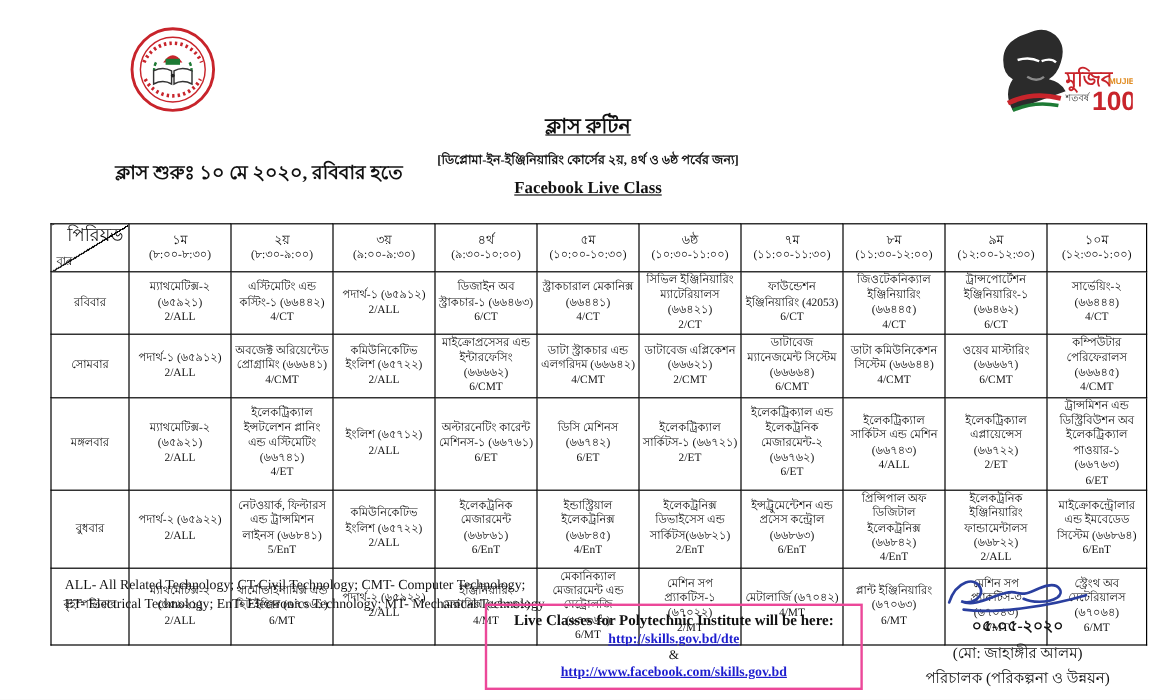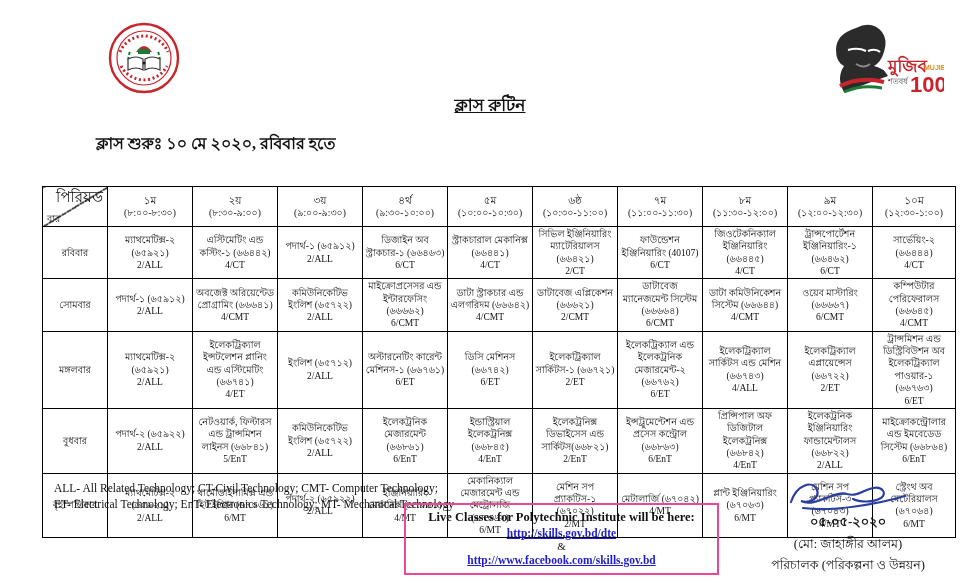--- a/index.html
+++ b/index.html
@@ -100,20 +100,22 @@
       <text x="98" y="50" font-size="7" font-weight="bold" fill="#e08a1e" font-family="Liberation Sans, sans-serif">MUJIB</text>
       <text x="62" y="64" font-size="8" fill="#444" font-family="Liberation Serif, serif">শতবর্ষ</text>
       <text x="84" y="72" font-size="22" font-weight="bold" fill="#c8242b" font-family="Liberation Sans, sans-serif">100</text>
     </svg>
   </div>
 
 
   <div class="start-note">ক্লাস শুরুঃ ১০ মে ২০২০, রবিবার হতে</div>
   <div class="title-center">
     <div class="main-title">ক্লাস রুটিন</div>
+    <div class="scope-line">[ডিপ্লোমা-ইন-ইঞ্জিনিয়ারিং কোর্সের ২য়, ৪র্থ ও ৬ষ্ঠ পর্বের জন্য]</div>
+    <div class="fb-line">Facebook Live Class</div>
   </div>
 
   <table class="routine">
     <colgroup>
       <col style="width:65px">
       <col style="width:85px">
         <col style="width:85px">
         <col style="width:85px">
         <col style="width:85px">
         <col style="width:85px">
@@ -147,21 +149,21 @@
       <td>এস্টিমেটিং এন্ড কস্টিং-১ (৬৬৪৪২)
 4/CT</td>
       <td>পদার্থ-১ (৬৫৯১২)
 2/ALL</td>
       <td>ডিজাইন অব স্ট্রাকচার-১ (৬৬৪৬৩)
 6/CT</td>
       <td>স্ট্রাকচারাল মেকানিক্স (৬৬৪৪১)
 4/CT</td>
       <td>সিভিল ইঞ্জিনিয়ারিং ম্যাটেরিয়ালস (৬৬৪২১)
 2/CT</td>
-      <td>ফাউন্ডেশন ইঞ্জিনিয়ারিং (40107)
+      <td>ফাউন্ডেশন ইঞ্জিনিয়ারিং (42053)
 6/CT</td>
       <td>জিওটেকনিক্যাল ইঞ্জিনিয়ারিং (৬৬৪৪৫)
 4/CT</td>
       <td>ট্রান্সপোর্টেশন ইঞ্জিনিয়ারিং-১ (৬৬৪৬২)
 6/CT</td>
       <td>সার্ভেয়িং-২ (৬৬৪৪৪)
 4/CT</td>
     </tr>
     <tr class="r1">
       <td class="day">সোমবার</td>

